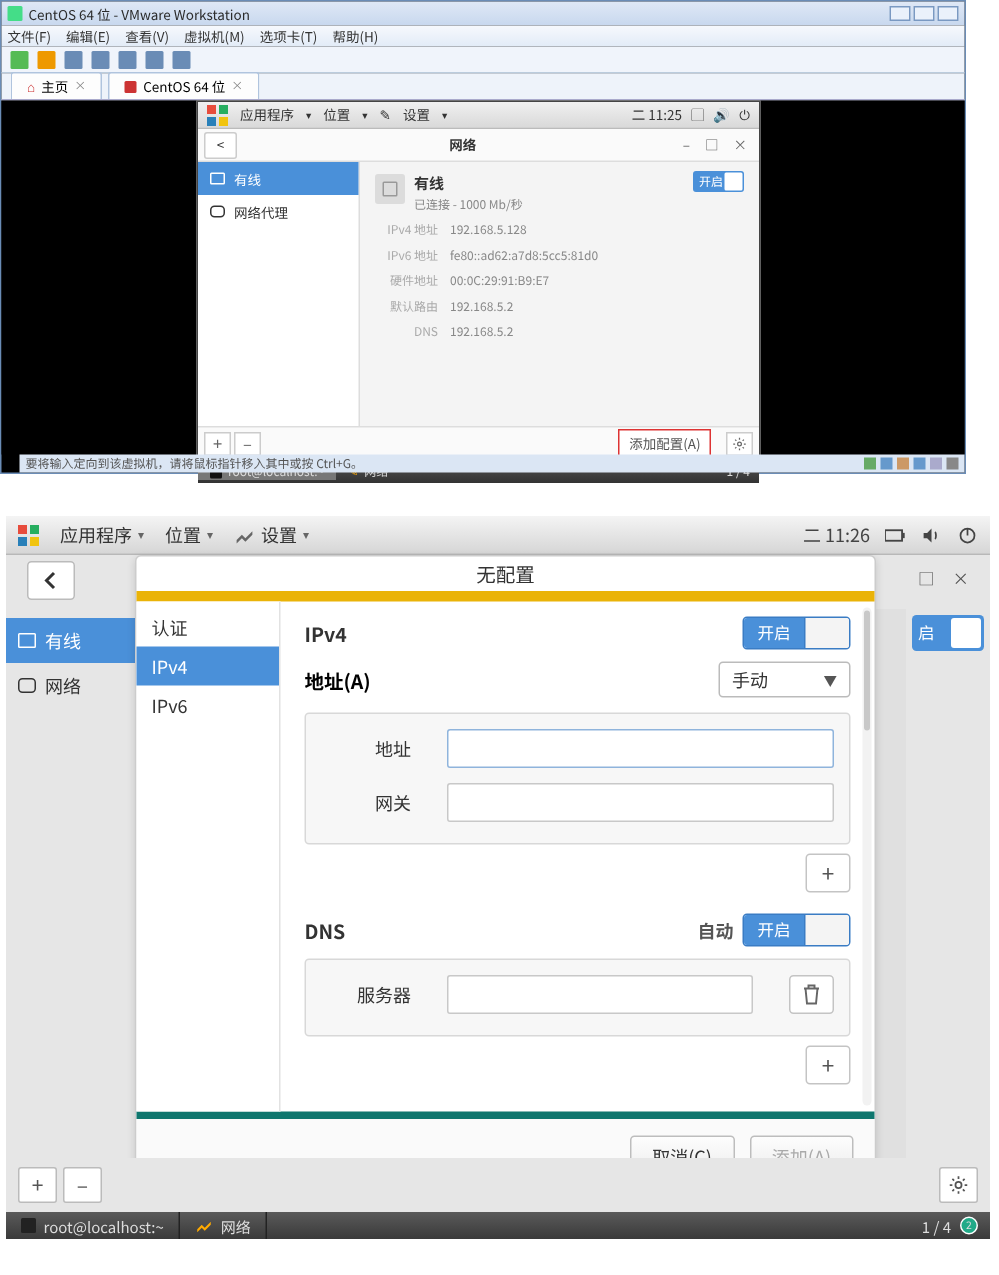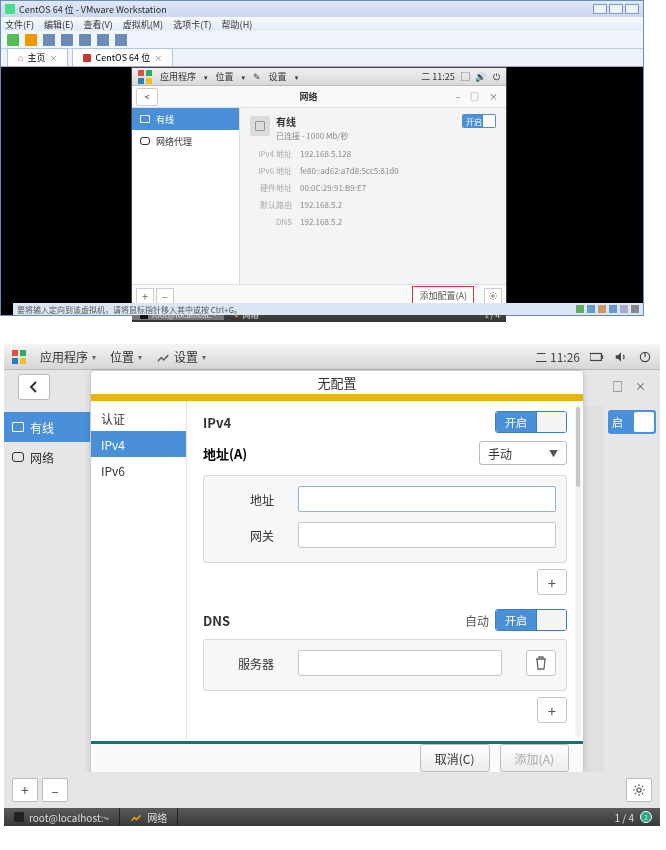--- a/index.html
+++ b/index.html
@@ -92,37 +92,37 @@
   .b-dlg-main{ flex:1; padding:10px 16px 0 16px; overflow:hidden; position:relative;}
   .b-scroll{position:absolute; right:2px; top:4px; bottom:4px; width:6px; background:#f2f2f2; border-radius:3px;}
   .b-scroll:before{content:"";position:absolute;top:2px;left:1px;width:4px;height:80px;background:#c8c8c8;border-radius:2px;}
 
   .row-head{display:flex; align-items:center; margin-bottom:8px;}
   .row-head .lbl{font-size:13px; font-weight:600; color:#333;}
   .toggle-blue{margin-left:auto; width:72px; height:22px; border:1px solid #3a7cc4; border-radius:3px; display:flex; overflow:hidden;}
   .toggle-blue .on{flex:1; background:#4a90d9; color:#fff; font-size:11px; display:flex; align-items:center; justify-content:center;}
   .toggle-blue .knob{width:30px;background:#f4f4f4;border-left:1px solid #3a7cc4;}
   .toggle-auto{display:flex; align-items:center; margin-left:auto; gap:6px;}
-  .toggle-auto .txt{font-size:12px; color:#555;}
+  .toggle-auto .txt{font-size:12px; color:#555;font-weight:bold;}
 
   .row-sub{display:flex; align-items:center; margin-bottom:10px;}
   .row-sub .lbl{font-size:13px; font-weight:600;}
   .select-drop{margin-left:auto; width:88px; height:24px; border:1px solid #bbb; border-radius:3px; background:#fff; display:flex; align-items:center; padding:0 8px; font-size:12px; color:#333; justify-content:space-between;}
   .select-drop .arr{font-size:9px;color:#555;}
 
   .form-block{border:1px solid #d8d8d8; border-radius:3px; background:#f7f7f7; padding:10px 10px 4px 10px; margin-bottom:6px;}
   .form-row{display:flex; align-items:center; margin-bottom:10px; gap:24px;}
   .form-row .flbl{width:60px; text-align:right; font-size:12px; color:#333;}
   .form-row input.txt{flex:1; height:26px; border:1px solid #8fb4dc; border-radius:2px; padding:0 6px; font-size:12px; background:#fff;}
   .form-row input.txt.plain{border-color:#c8c8c8;}
   .form-row .del{width:30px;height:26px;border:1px solid #c4c4c4;border-radius:3px;background:#fff;display:flex;align-items:center;justify-content:center;color:#666;}
   .plus-row{display:flex; justify-content:flex-end;}
   .plus-btn{width:30px;height:26px;border:1px solid #c4c4c4;border-radius:3px;background:#fff;display:flex;align-items:center;justify-content:center;font-size:15px;color:#555;}
 
-  .b-dlg-footer{height:44px;border-top:3px solid #0f766e; display:flex; align-items:flex-start; justify-content:flex-end; gap:10px; padding:0 14px; background:#fafafa;}
+  .b-dlg-footer{height:44px;border-top:5px solid #0f766e; display:flex; align-items:flex-end; justify-content:flex-end; gap:10px; padding:0 14px; background:#fafafa;}
   .btn-std{height:28px; padding:0 14px; border:1px solid #bdbdbd; border-radius:3px; background:linear-gradient(#fdfdfd,#ececec); font-size:12px; color:#333;}
   .btn-std.dis{color:#aaa;}
 
   .b-bottombar{position:absolute; left:0; right:0; bottom:18px; height:36px; background:#e6e6e6; display:flex; align-items:center; padding:0 8px; gap:4px;}
   .sqbtn{width:26px;height:24px;border:1px solid #bbb;border-radius:2px;background:#fff;display:flex;align-items:center;justify-content:center;font-size:14px;color:#555;}
   .gearbtn{margin-left:auto;}
 
   .b-taskbar{position:absolute; left:0; right:0; bottom:0; height:18px; background:linear-gradient(#5a5a5a,#3a3a3a); display:flex; align-items:center; font-size:10px; color:#ddd;}
   .b-task{padding:0 10px; display:flex; align-items:center; gap:5px; border-right:1px solid #222; height:100%;}
   .b-task-ico{width:10px;height:10px;background:#222;border-radius:1px;}

